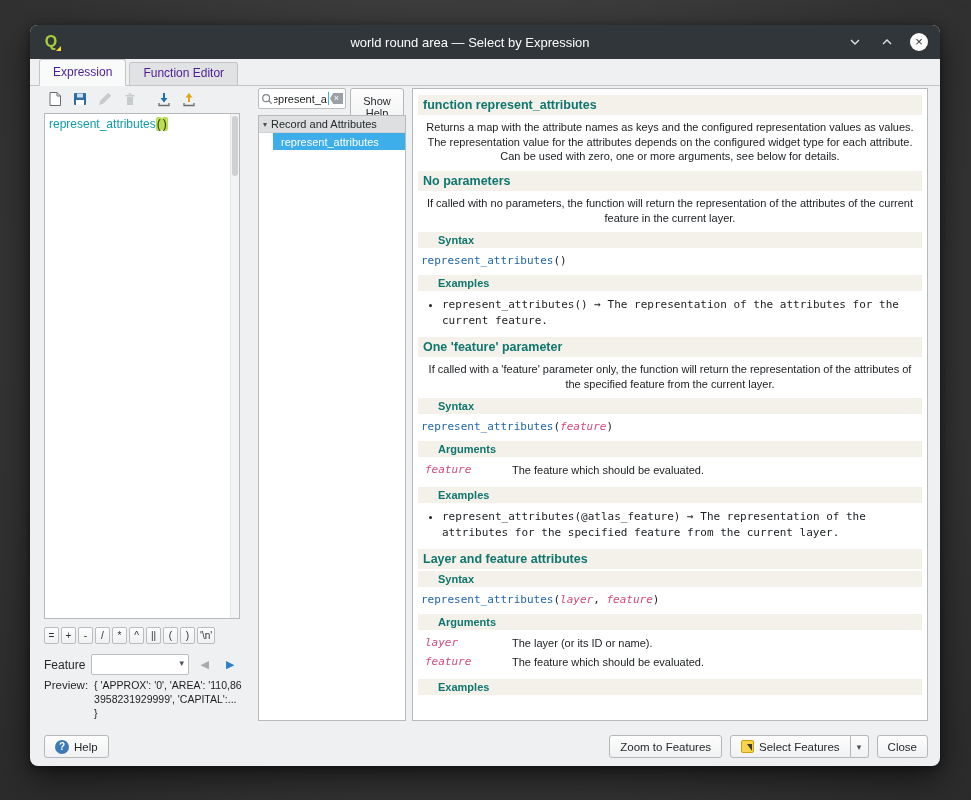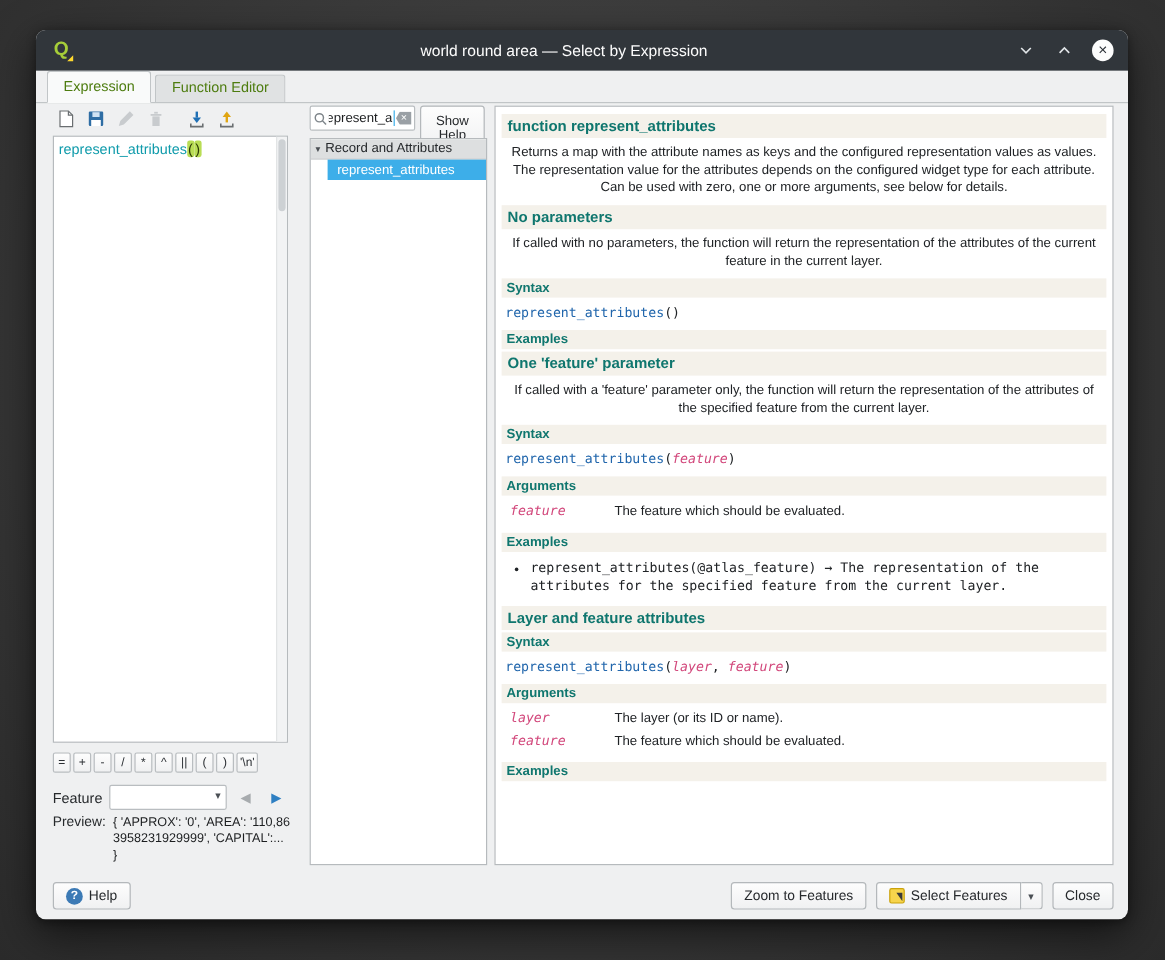--- a/index.html
+++ b/index.html
@@ -26,21 +26,21 @@
     display: flex; align-items: center; gap: 14px; }
   .win-btn { width: 18px; height: 18px; display: flex; align-items: center; justify-content: center; cursor: pointer; }
   .close-circle { width: 18px; height: 18px; border-radius: 50%; background: #fcfcfc;
     color: #2d3238; font-size: 13px; line-height: 17px; text-align: center; }
 
   
   .tabbar { position: absolute; top: 34px; left: 0; right: 0; height: 27px;
     display: flex; align-items: flex-end; padding-left: 9px;
     border-bottom: 1px solid #c1c5c7; background: #eff0f1; }
   .tab { height: 23px; line-height: 21px; padding: 0 13px; font-size: 12px;
-    color: #4d7c0f; background: #e0e2e3; border: 1px solid #c1c5c7; border-bottom: none;
+    color: #4c1d95; background: #e0e2e3; border: 1px solid #c1c5c7; border-bottom: none;
     border-radius: 3px 3px 0 0; margin-right: 3px; cursor: pointer; }
   .tab.active { height: 27px; line-height: 25px; background: #f9fafa;
     border-bottom: 1px solid #f9fafa; margin-bottom: -1px; z-index: 2; }
 
   
   .btn { height: 23px; background: linear-gradient(#fdfdfd, #f0f1f2);
     border: 1px solid #b4b8bb; border-radius: 3px; font-size: 11.5px; color: #26292c;
     padding: 0 10px; display: inline-flex; align-items: center; gap: 5px; cursor: pointer;
     font-family: "Liberation Sans", sans-serif; }
 
@@ -104,21 +104,21 @@
   .tree-item { height: 17px; display: flex; align-items: center; cursor: pointer; }
   .tree-item.selected { margin-left: 14px; padding-left: 8px; background: #3daee9; color: #fff; }
 
   
   .help-panel { position: absolute; left: 382px; top: 63px; width: 516px; height: 633px;
     background: #fff; border: 1px solid #b6babd; padding: 4px 5px; overflow: hidden;
     font-size: 11px; color: #202326; }
   .hband { background: #f4f1ea; color: #0f766e; font-weight: bold;
     padding: 3px 5px; margin: 2px 0; }
   .hband.h2, .hband.h3 { font-size: 12.5px; }
-  .hband.h4 { font-size: 11px; padding: 2px 4px; }
+  .hband.h4 { font-size: 11px; padding: 2px 20px; }
   .hbody { padding: 3px 2px 5px; line-height: 1.33; text-align: center; }
   .syntax-line { font-family: "DejaVu Sans Mono", monospace; font-size: 11px;
     padding: 4px 3px 6px; }
   .syntax-line .fn { color: #2166ac; }
   .param { color: #d2477b; font-style: italic; font-family: "DejaVu Sans Mono", monospace; }
   .args { padding: 2px 2px 6px; }
   .arg-row { display: flex; padding: 2px 0; }
   .arg-name { width: 92px; flex: none; padding-left: 5px; font-size: 11px; }
   .arg-desc { line-height: 1.3; }
   .examples { list-style: disc outside; margin: 4px 4px 7px 24px;
@@ -274,20 +274,23 @@
 
     <div class="help-panel">
       <div class="hband h2">function represent_attributes</div>
       <div class="hbody">Returns a map with the attribute names as keys and the configured representation values as values. The representation value for the attributes depends on the configured widget type for each attribute. Can be used with zero, one or more arguments, see below for details.</div>
       <div id="help-sections">
           <div class="hband h3">No parameters</div>
           <div class="hbody">If called with no parameters, the function will return the representation of the attributes of the current feature in the current layer.</div>
           <div class="hband h4">Syntax</div>
           <div class="syntax-line"><span class="fn">represent_attributes</span><span>(</span><span>)</span></div>
           <div class="hband h4">Examples</div>
+          <ul class="examples">
+            <li class="example"><span class="excode">represent_attributes()</span><span> → </span><span class="exres">The representation of the attributes for the current feature.</span></li>
+          </ul>
           <div class="hband h3">One 'feature' parameter</div>
           <div class="hbody">If called with a 'feature' parameter only, the function will return the representation of the attributes of the specified feature from the current layer.</div>
           <div class="hband h4">Syntax</div>
           <div class="syntax-line"><span class="fn">represent_attributes</span><span>(</span><span class="param">feature</span><span>)</span></div>
           <div class="hband h4">Arguments</div>
           <div class="args">
             <div class="arg-row">
               <span class="param arg-name">feature</span>
               <span class="arg-desc">The feature which should be evaluated.</span>
             </div>

